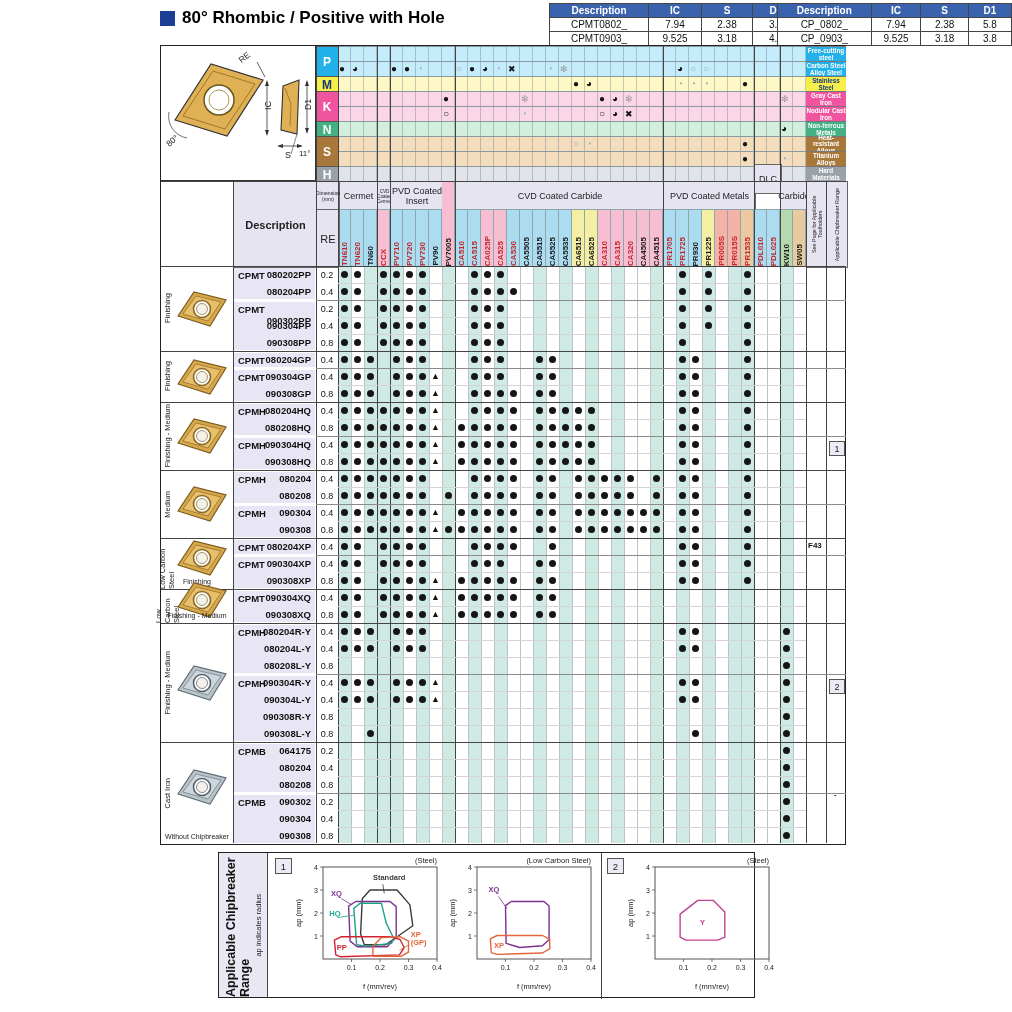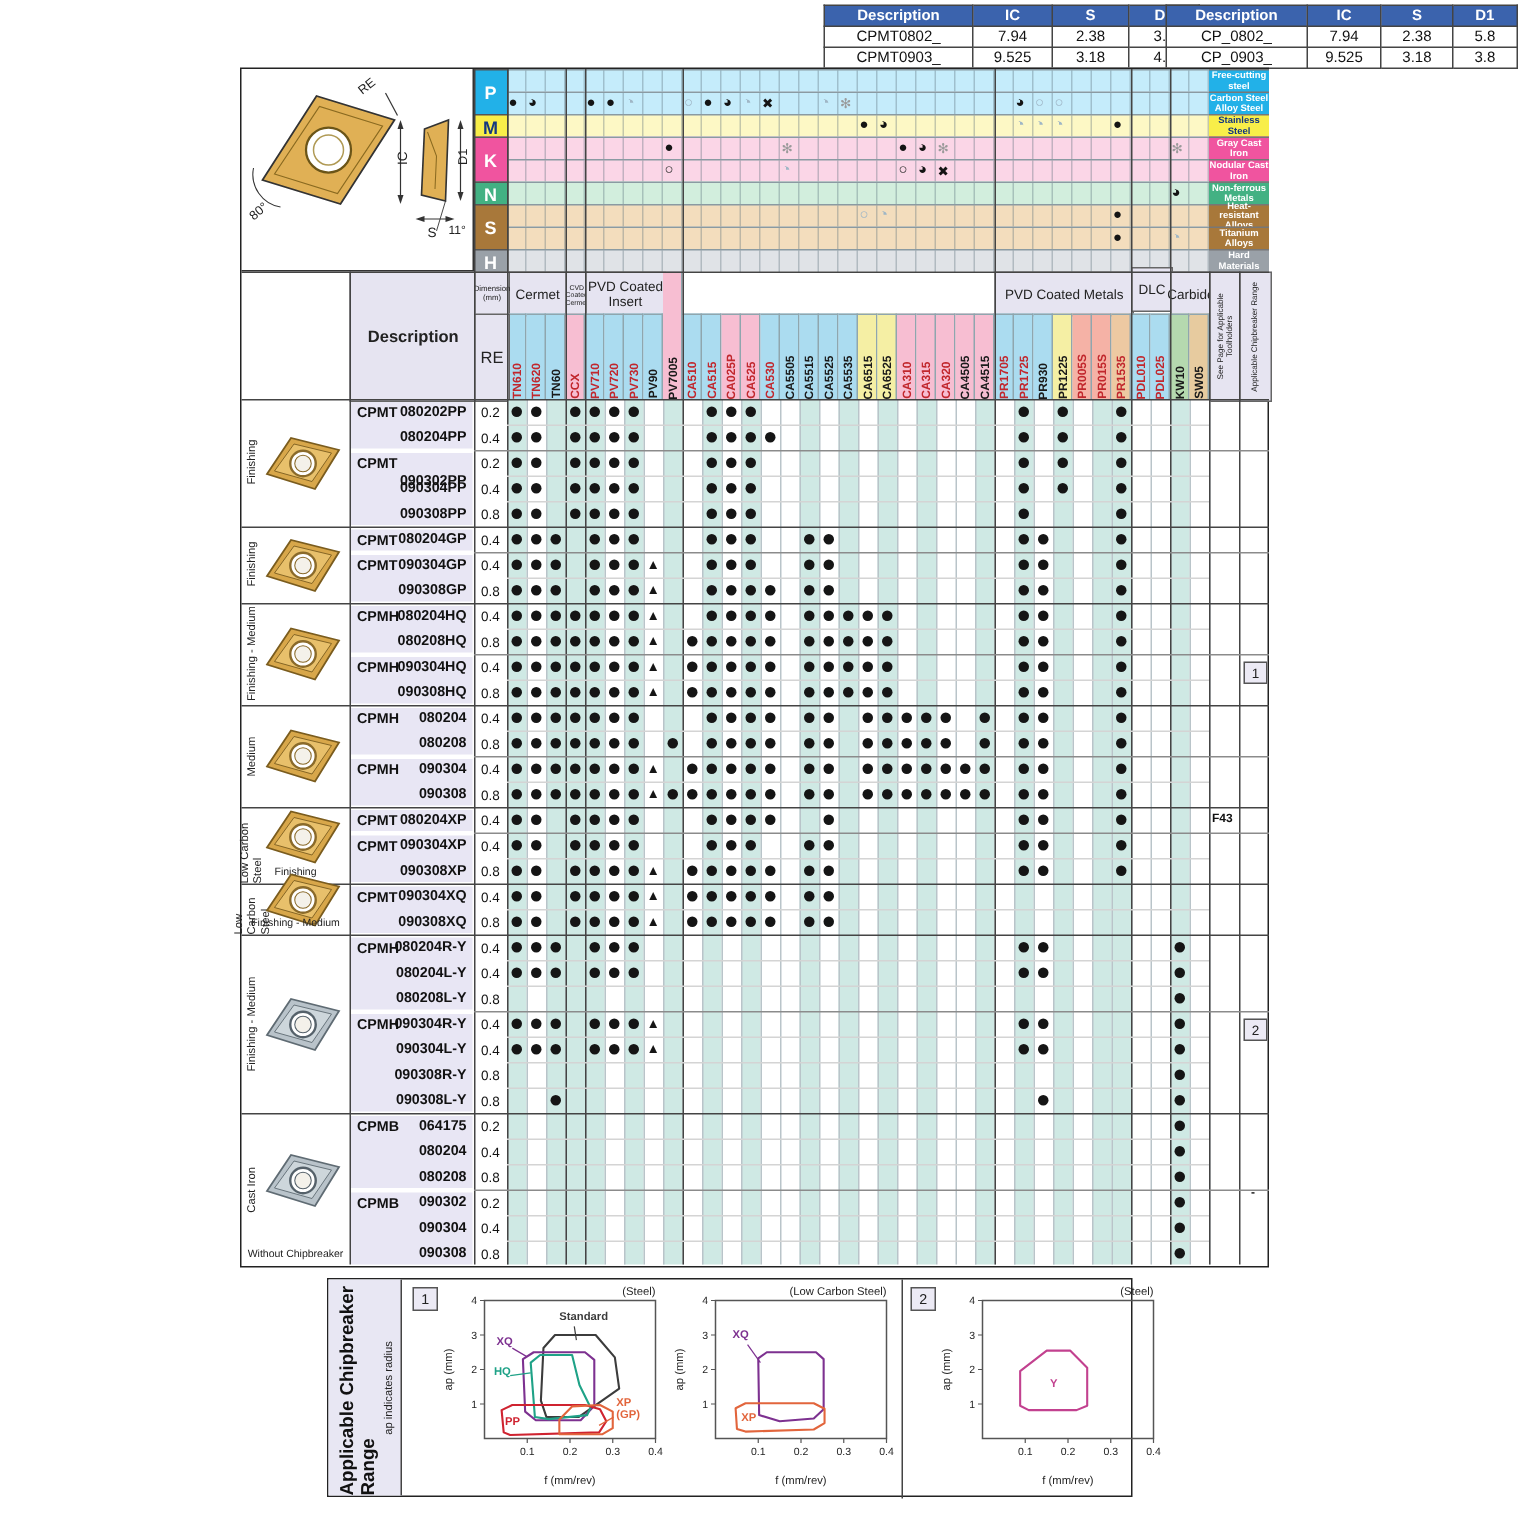--- a/index.html
+++ b/index.html
@@ -50,20 +50,24 @@
   .badge{position:absolute;width:15px;height:14px;border:1px solid #555;background:#eceaf5;
          font-size:9.5px;display:flex;align-items:center;justify-content:center;color:#222;}
   .chart-slot{position:absolute;}
   svg text{font-family:"Liberation Sans","DejaVu Sans",sans-serif;}
 </style>
 </head>
 <body>
 
 <div id="page">
 
+  <div id="title-row" class="abs">
+    <div id="title-sq"></div>
+    <div id="title-text">80° Rhombic / Positive with Hole</div>
+  </div>
 
   <div class="abs" style="left:549px;top:3px;">
     <table class="spec-table" id="spec-0">
         <tbody>
           <tr>
             <th style="width:92px">Description</th>
             <th style="width:46px">IC</th>
             <th style="width:44px">S</th>
             <th style="width:40px">D1</th>
           </tr>
@@ -582,22 +586,23 @@
       </div>
       <div class="letter-cell" style="left: 155px; top: 0px; width: 22px; height: 30px; position: absolute; background: rgb(34, 177, 232); color: rgb(255, 255, 255);">P</div>
       <div class="letter-cell" style="left: 155px; top: 30px; width: 22px; height: 15px; position: absolute; background: rgb(248, 238, 73); color: rgb(20, 56, 127);">M</div>
       <div class="letter-cell" style="left: 155px; top: 45px; width: 22px; height: 30px; position: absolute; background: rgb(240, 84, 159); color: rgb(255, 255, 255);">K</div>
       <div class="letter-cell" style="left: 155px; top: 75px; width: 22px; height: 15px; position: absolute; background: rgb(67, 177, 131); color: rgb(255, 255, 255);">N</div>
       <div class="letter-cell" style="left: 155px; top: 90px; width: 22px; height: 30px; position: absolute; background: rgb(168, 120, 58); color: rgb(255, 255, 255);">S</div>
       <div class="letter-cell" style="left: 155px; top: 120px; width: 22px; height: 15px; position: absolute; background: rgb(154, 161, 168); color: rgb(255, 255, 255);">H</div>
       <div class="ghead" style="left: 177px; top: 135px; width: 39px; height: 28px; position: absolute;">Cermet</div>
       <div class="ghead" style="left: 216px; top: 135px; width: 13px; height: 28px; position: absolute; font-size: 4.6px;">CVD<br>Coated<br>Cermet</div>
       <div class="ghead" style="left: 229px; top: 135px; width: 52px; height: 28px; position: absolute;">PVD Coated Insert</div>
+      <div class="ghead" style="left: 294px; top: 135px; width: 208px; height: 28px; position: absolute;">CVD Coated Carbide</div>
       <div class="ghead" style="left: 502px; top: 135px; width: 91px; height: 28px; position: absolute;">PVD Coated Metals</div>
-      <div class="ghead" style="left: 593px; top: 132px; width: 26px; height: 28px; position: absolute;">DLC</div>
+      <div class="ghead" style="left: 593px; top: 118px; width: 26px; height: 28px; position: absolute;">DLC</div>
       <div class="ghead" style="left: 619px; top: 135px; width: 26px; height: 28px; position: absolute;">Carbide</div>
       <div class="grade-cell cell" style="left: 177px; top: 163px; width: 13px; height: 57px; position: absolute; background: rgb(171, 220, 240);">
         <span class="vtext" style="color: rgb(193, 39, 45);">TN610</span>
       </div>
       <div class="grade-cell cell" style="left: 190px; top: 163px; width: 13px; height: 57px; position: absolute; background: rgb(171, 220, 240);">
         <span class="vtext" style="color: rgb(193, 39, 45);">TN620</span>
       </div>
       <div class="grade-cell cell" style="left: 203px; top: 163px; width: 13px; height: 57px; position: absolute; background: rgb(171, 220, 240);">
         <span class="vtext" style="color: rgb(26, 26, 26);">TN60</span>
       </div>

